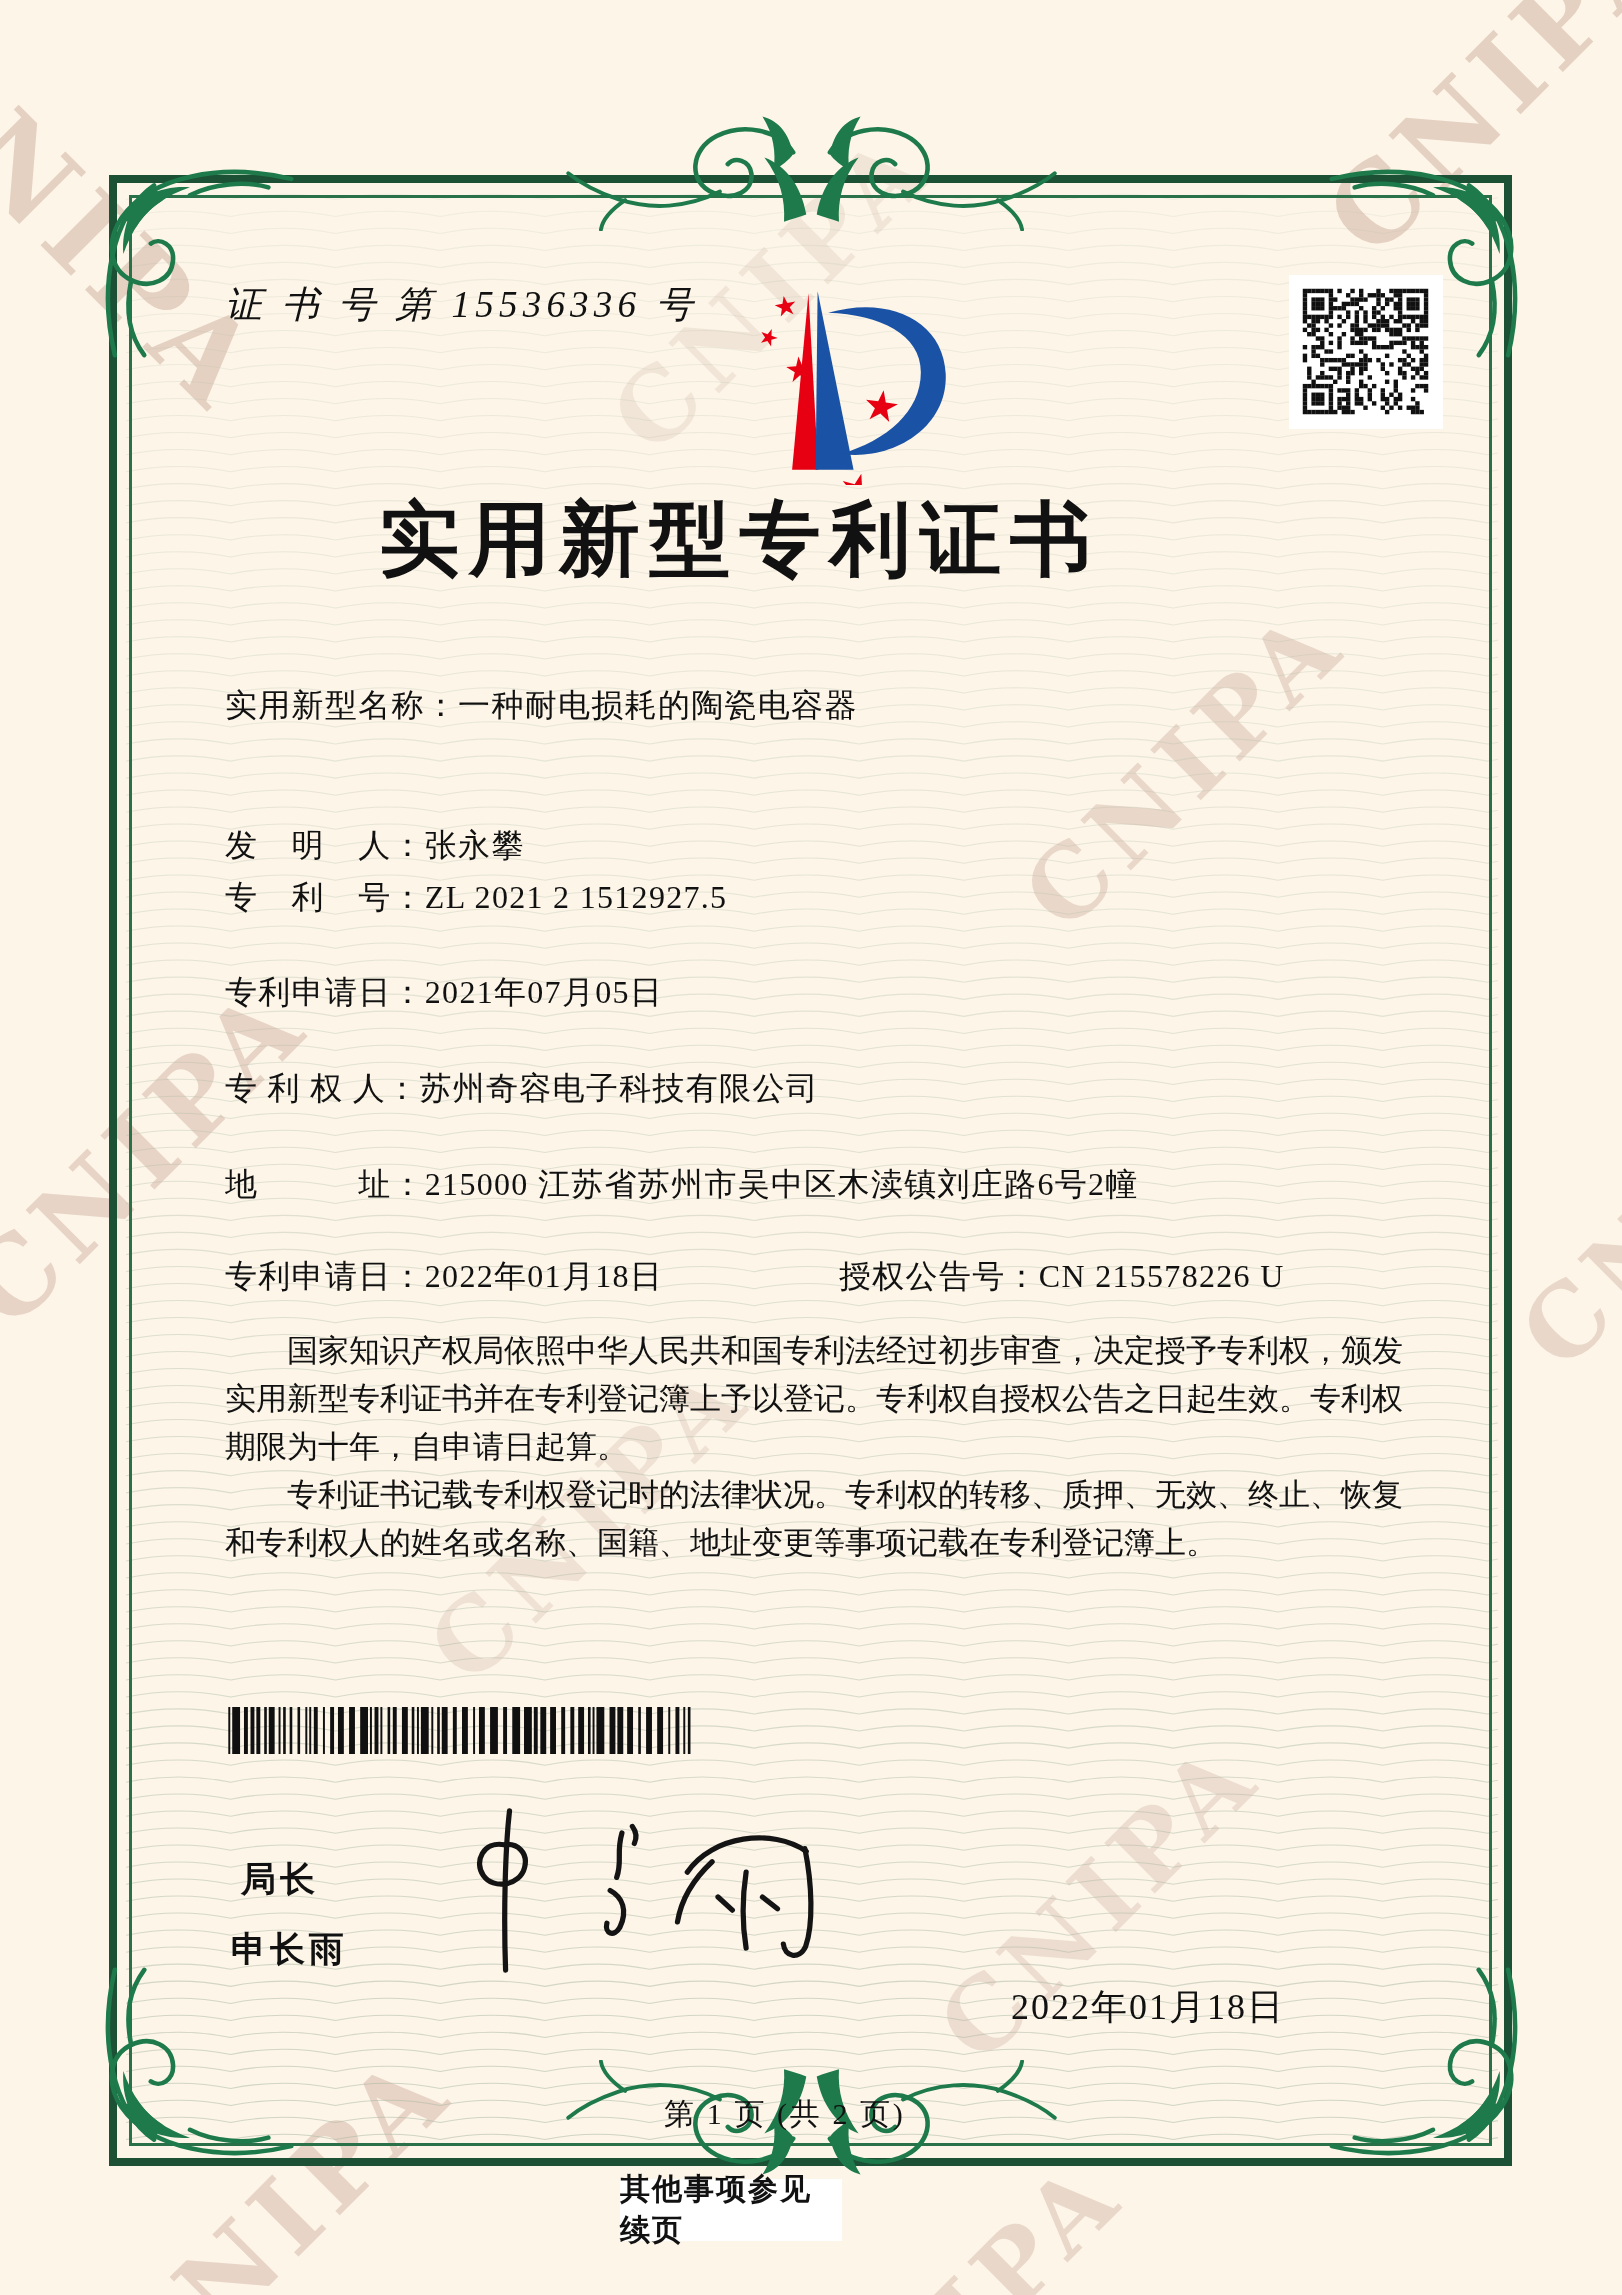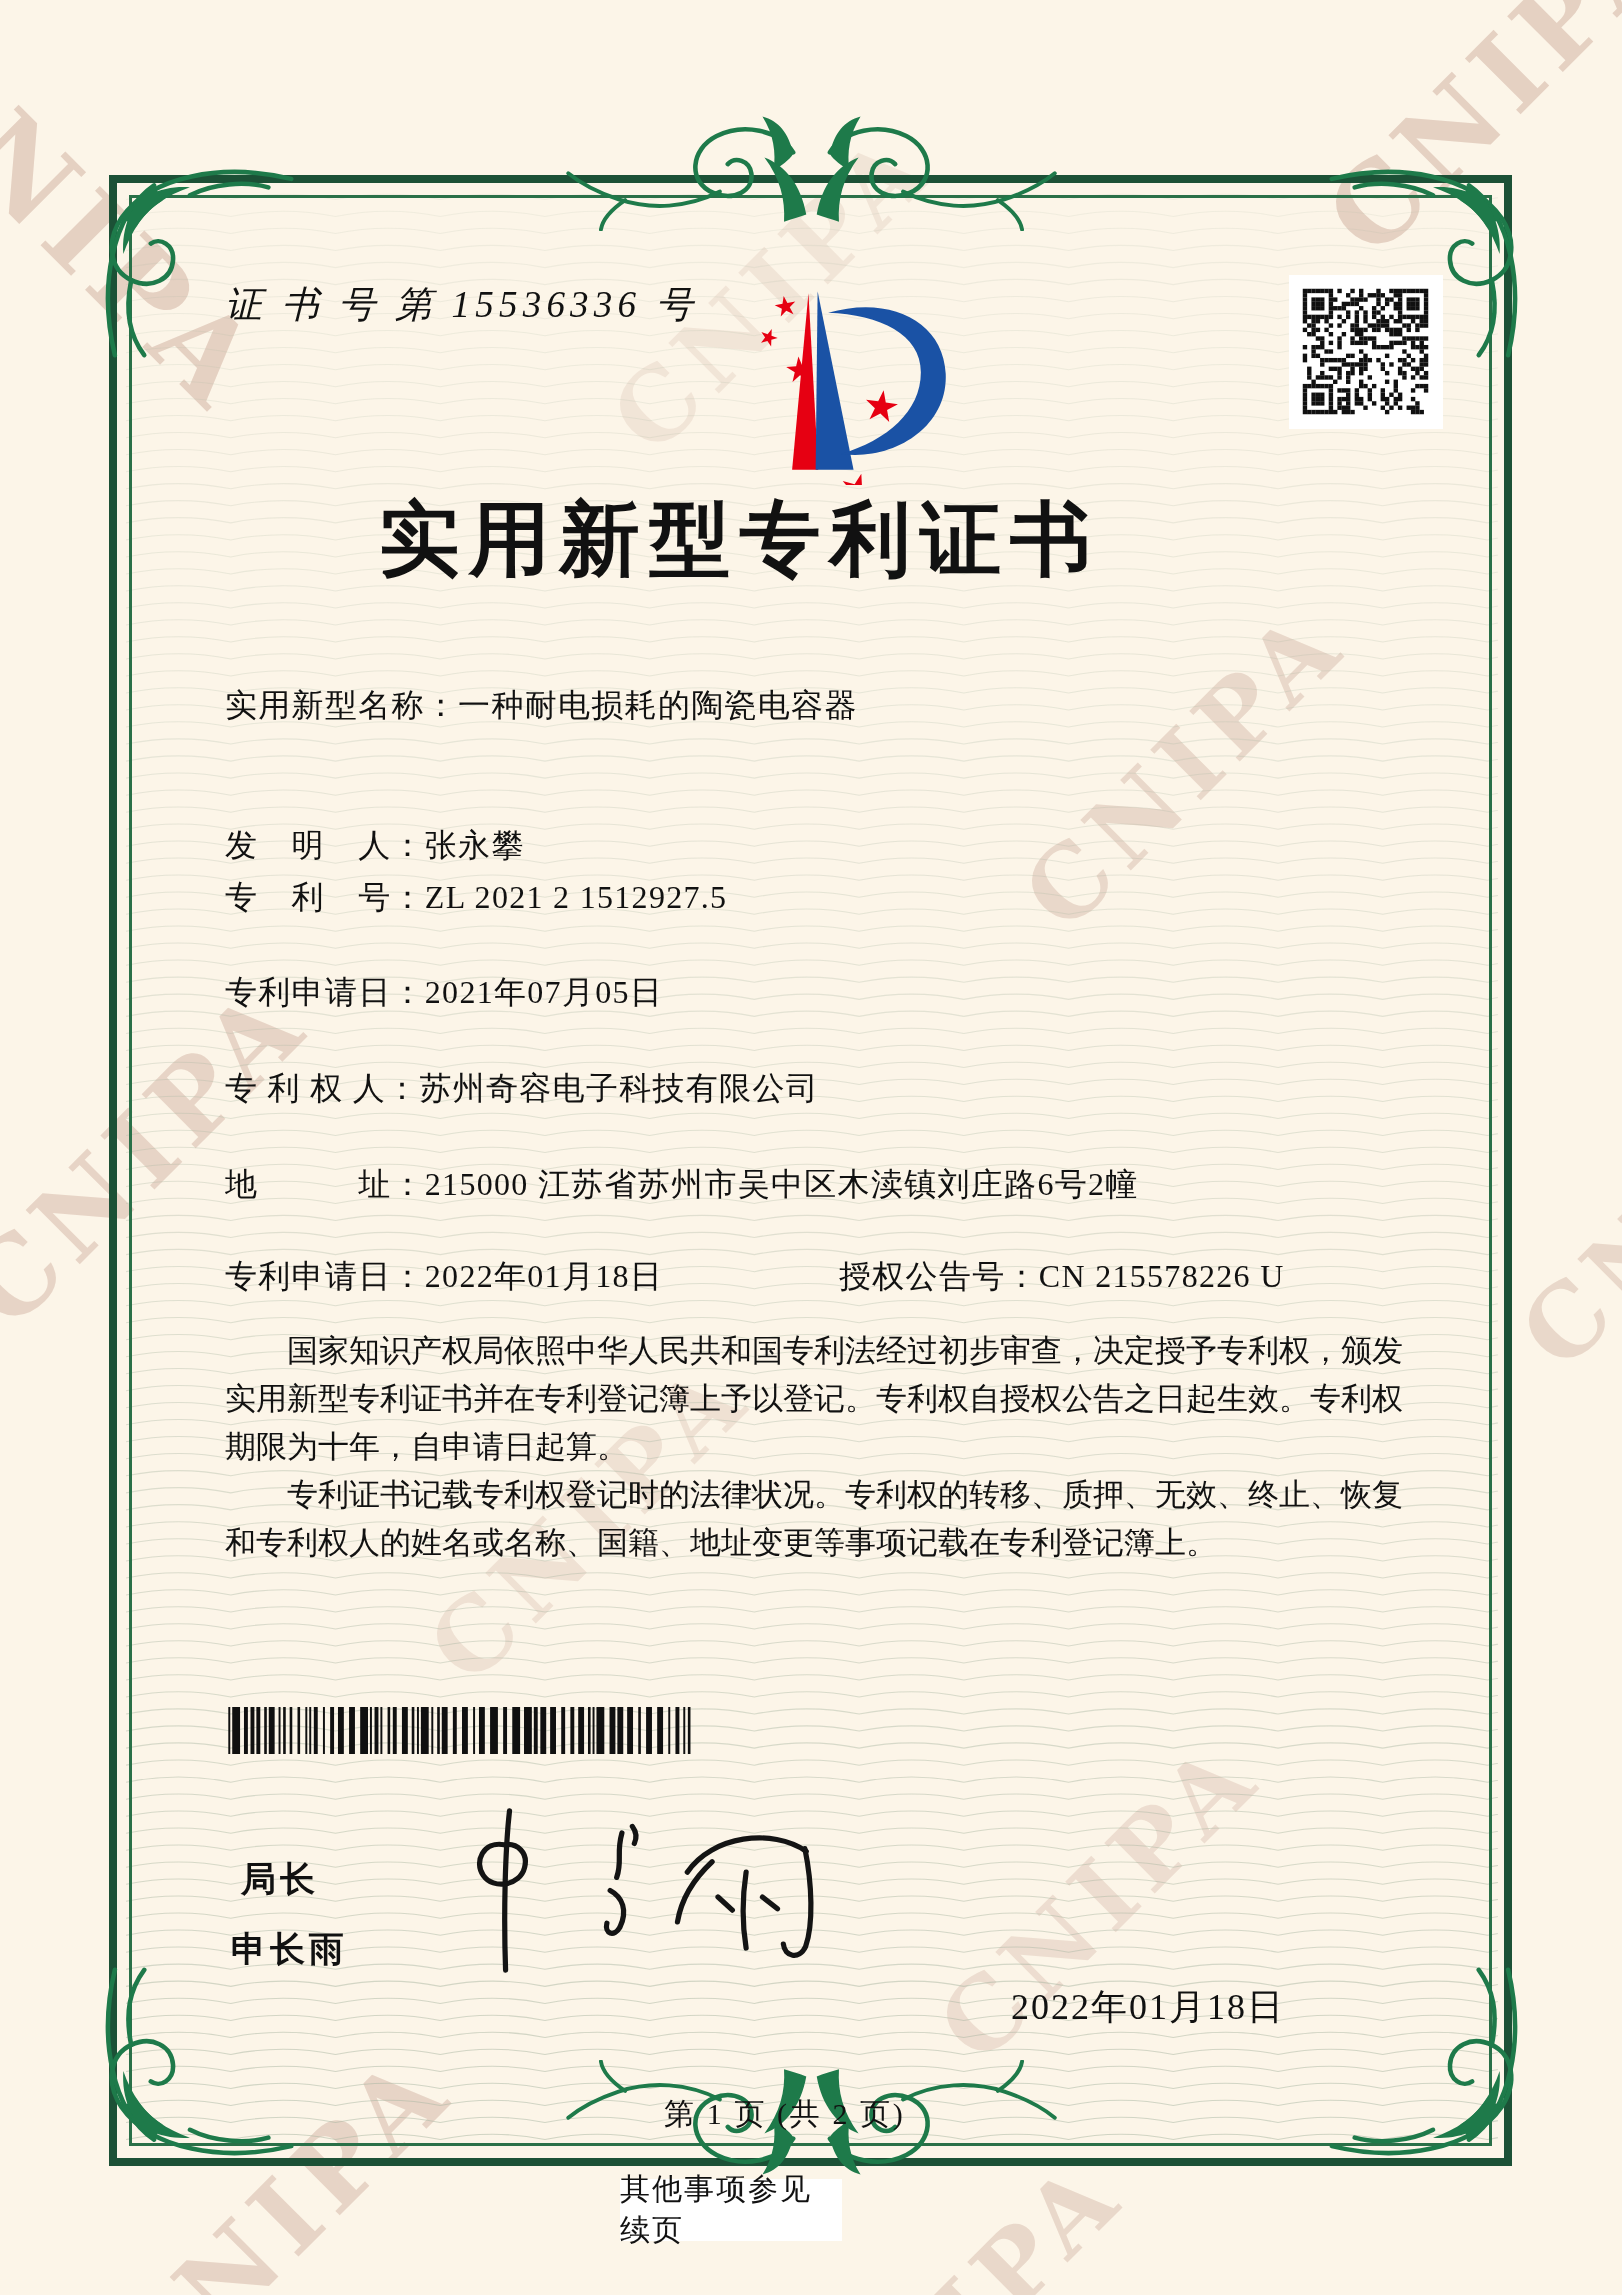--- a/index.html
+++ b/index.html
@@ -17,21 +17,21 @@
   .row{position:absolute;left:225px;font-size:32px;letter-spacing:1.3px;white-space:nowrap;}
   .body-text{position:absolute;left:225px;top:1327px;width:1178px;font-size:31px;line-height:48px;
       text-align:justify;}
   .body-text p{margin:0;text-indent:2em;}
   .hei{font-family:"Liberation Sans","DejaVu Sans",sans-serif;font-weight:bold;}
   .director-title{position:absolute;left:241px;top:1856px;font-size:35px;letter-spacing:3.9px;}
   .director-name{position:absolute;left:231px;top:1926px;font-size:35px;letter-spacing:3.9px;}
   .issue-date{position:absolute;left:1011px;top:1983px;font-size:36px;letter-spacing:2px;}
   .page-info{position:absolute;left:664px;top:2094px;font-size:30px;letter-spacing:2.6px;}
   .footer-box{position:absolute;left:620px;top:2179px;width:222px;height:62px;background:#ffffff;
-      display:flex;align-items:center;}
+      display:flex;align-items:center;font-weight:bold;}
   .footer-note{font-size:30px;letter-spacing:2px;}
   svg{display:block;}
   .orn{position:absolute;pointer-events:none;}
 </style>
 </head>
 <body>
 
 <div class="page">
 
   <span class="wm" style="left:-39px;top:13px;font-size:115px;transform:rotate(45deg);opacity:.50;">CNIPA</span>

